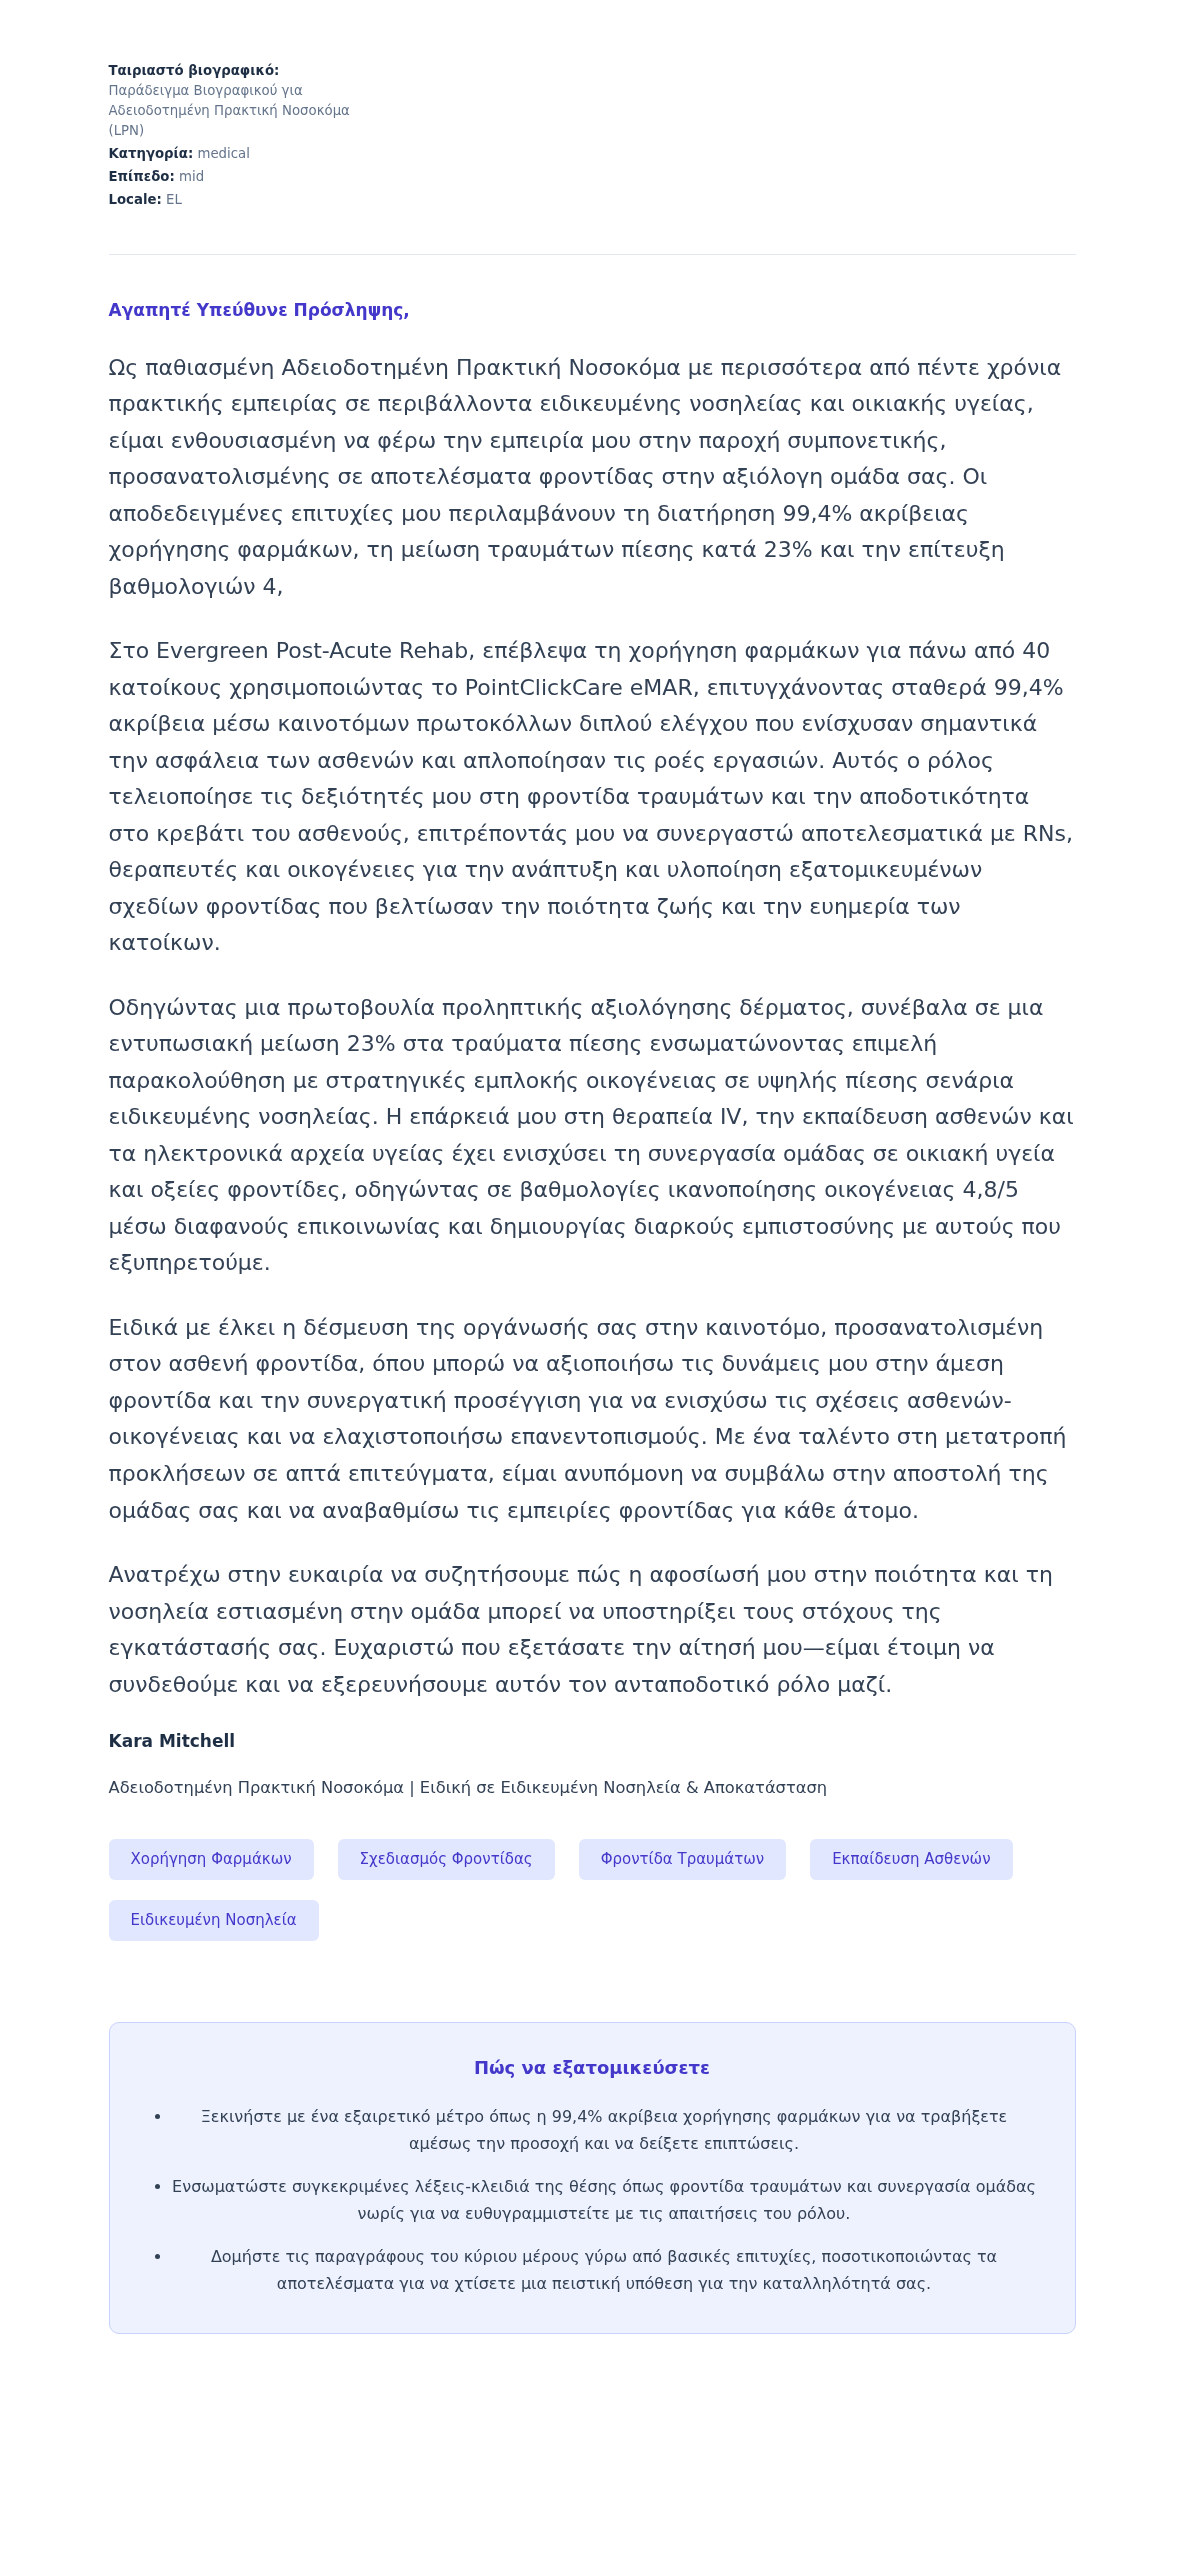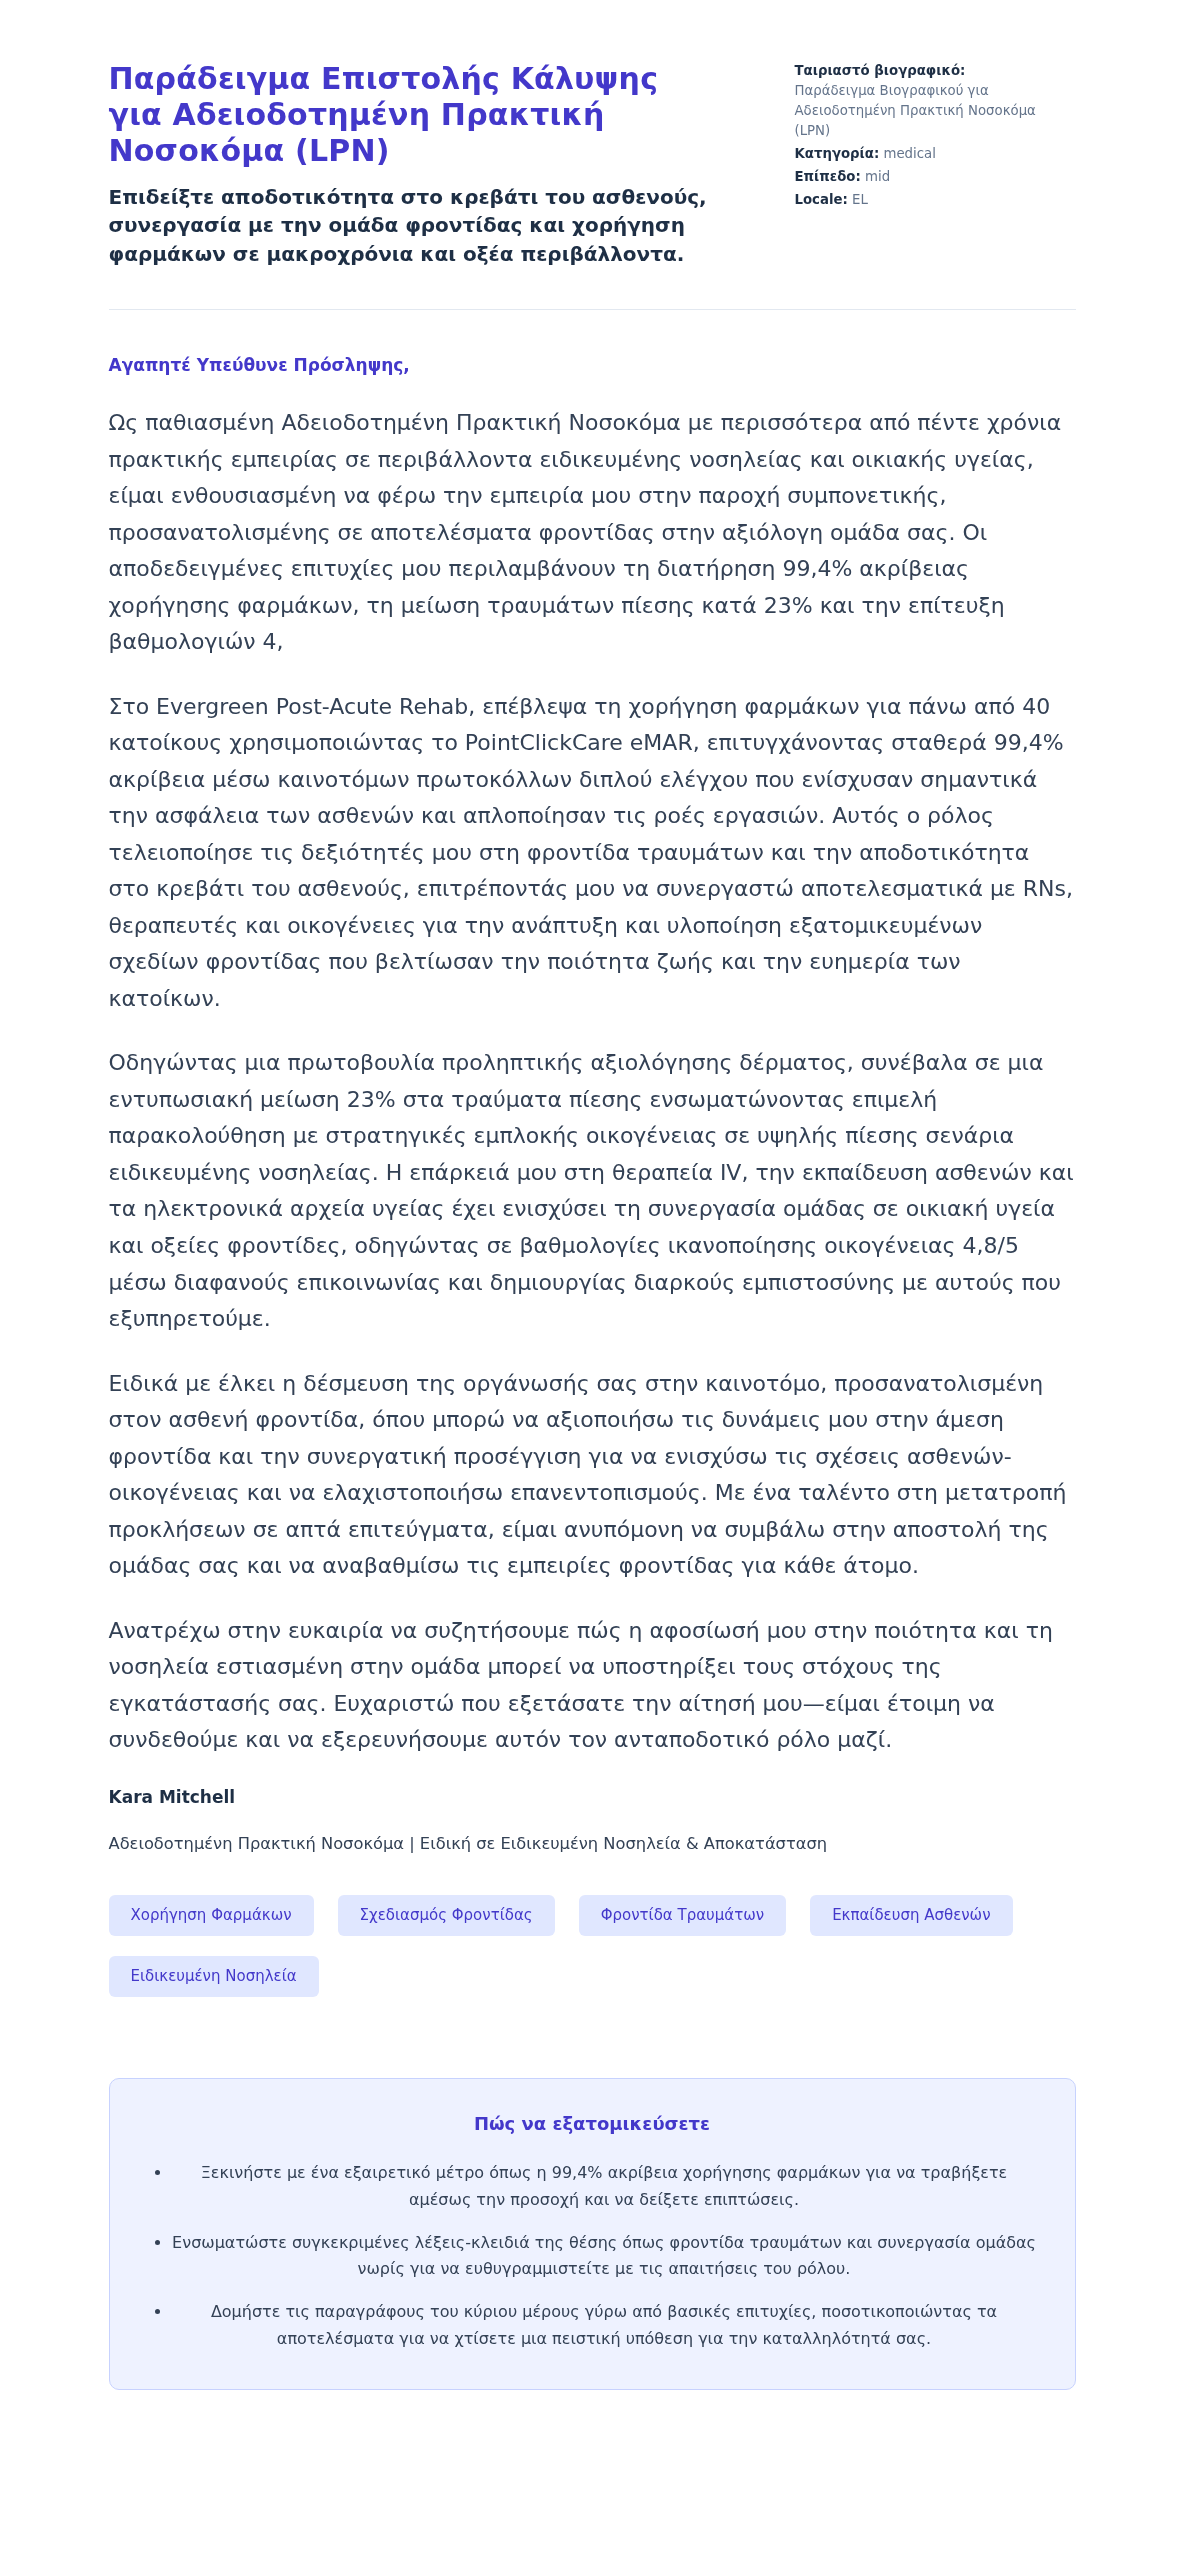--- a/index.html
+++ b/index.html
@@ -117,24 +117,20 @@
     color: var(--body-text, #334155);
   }
   .customize-list li:last-child { margin-bottom: 0; }
 </style>
 </head>
 <body>
 
 <div class="page">
 
   <header class="header">
-    <div class="header-left">
-      <h1 class="title">Παράδειγμα Επιστολής Κάλυψης για Αδειοδοτημένη Πρακτική Νοσοκόμα (LPN)</h1>
-      <p class="subtitle">Επιδείξτε αποδοτικότητα στο κρεβάτι του ασθενούς, συνεργασία με την ομάδα φροντίδας και χορήγηση φαρμάκων σε μακροχρόνια και οξέα περιβάλλοντα.</p>
-    </div>
     <aside class="meta">
       <div class="meta-row">
         <span class="meta-label block">Ταιριαστό βιογραφικό:</span>
         <span class="meta-value">Παράδειγμα Βιογραφικού για Αδειοδοτημένη Πρακτική Νοσοκόμα (LPN)</span>
       </div>
       <div class="meta-row">
         <span class="meta-label">Κατηγορία:</span>
         <span class="meta-value">medical</span>
       </div>
       <div class="meta-row">

